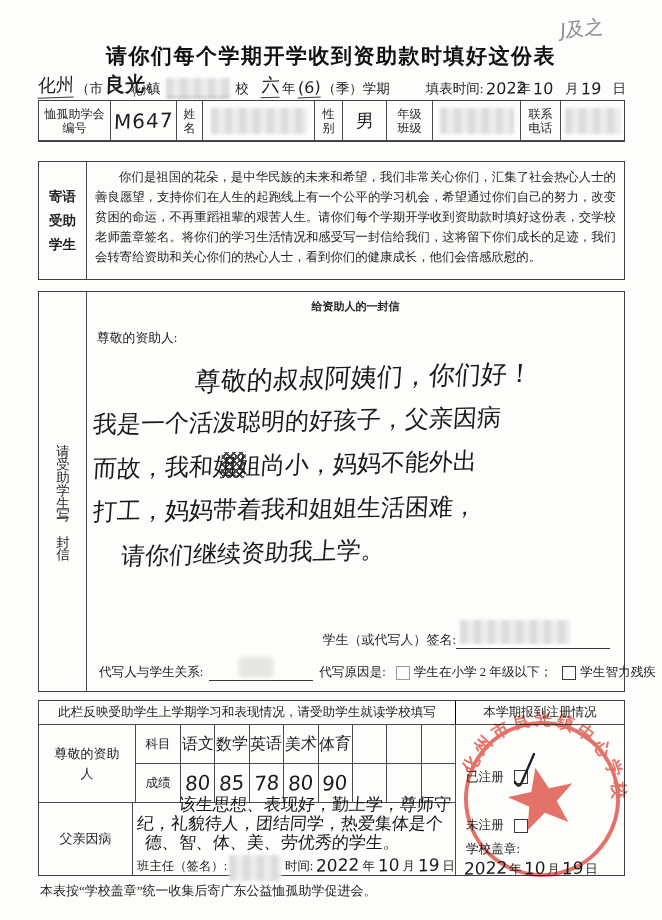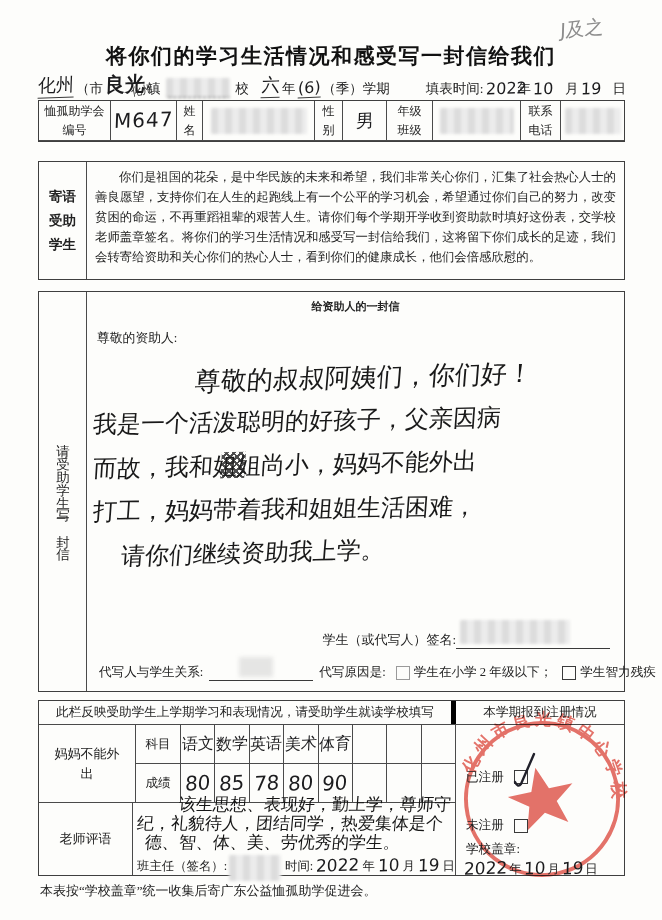--- a/index.html
+++ b/index.html
@@ -28,21 +28,21 @@
   .town-main { font-size:20px; font-weight:600; }
   .town-sub { position:absolute; left:26px; top:12px; font-size:11px; transform:rotate(-10deg); color:#2a2a2a; }
   .school-redact { width:100px; height:20px; vertical-align:bottom; margin:0 3px; border-bottom:1px dashed #555; }
   .grade-hw { font-size:18px; width:30px; }
   .class-hw { font-size:16px; width:30px; }
   .date-hw { font-size:16px; min-width:30px; }
 
   
   .id-block { position:absolute; top:100px; left:38px; width:587px; border:1.6px solid #3f3f3f; background:transparent; }
   .id-row { display:flex; height:40px; border-bottom:1px solid #4a4a4a; }
-  .id-row > div { display:flex; align-items:center; justify-content:center; font-size:12px; line-height:19px; text-align:center; }
+  .id-row > div { display:flex; align-items:center; justify-content:center; font-size:12px; line-height:14px; text-align:center; }
   .c-idlabel { width:72px; }
   .c-idval { width:66px; }
   .c-namelabel { width:26px; }
   .c-nameval { width:112px; }
   .c-sexlabel { width:28px; }
   .c-sexval { width:44px; }
   .c-classlabel { width:46px; }
   .c-classval { width:88px; }
   .c-phonelabel { width:40px; }
   .c-phoneval { flex:1; }
@@ -78,21 +78,21 @@
   .sig-underline { border-bottom:1px solid #3a3a3a; display:inline-block; }
   .relation-row { position:absolute; left:12px; bottom:10px; font-size:12.6px; display:flex; align-items:center; white-space:nowrap; }
   .relation-blank { width:104px; height:16px; border-bottom:1px solid #3a3a3a; position:relative; margin:0 6px; }
   .relation-smudge { position:absolute; left:30px; top:-8px; width:34px; height:20px; background:#c9c9c9; opacity:.45; filter:blur(2px); }
   .relation-row .cb { margin:0 4px 0 10px; }
   .relation-row .cb.faint { border-color:#9a9a9a; }
 
   
   .report { position:absolute; top:700px; left:38px; width:587px; height:176px; border:1.6px solid #3f3f3f; display:flex; flex-direction:column; }
   .report-head { display:flex; height:24px; border-bottom:1px solid #4a4a4a; font-size:12.6px; }
-  .report-head .left { width:417px; border-right:5px solid #000000; display:flex; align-items:center; justify-content:center; }
+  .report-head .left { width:417px; border-right:1px solid #000000; display:flex; align-items:center; justify-content:center; }
   .report-head .right { flex:1; display:flex; align-items:center; justify-content:center; }
   .report-body { display:flex; flex:1; }
   .report-left { width:417px; border-right:1px solid #4a4a4a; display:flex; flex-direction:column; }
   .score-rows { display:flex; height:78px; border-bottom:1px solid #4a4a4a; }
   .period-label { width:97px; border-right:1px solid #4a4a4a; display:flex; align-items:center; justify-content:center; font-size:13px; text-align:center; line-height:20px; padding:0 10px; }
   .score-grid { flex:1; display:flex; flex-direction:column; }
   .score-row { display:flex; flex:1; }
   .score-row.first { border-bottom:1px solid #4a4a4a; }
   .score-row .rowlab { width:45px; border-right:1px solid #4a4a4a; display:flex; align-items:center; justify-content:center; font-size:12.6px; }
   .score-cell { flex:1; border-right:1px solid #4a4a4a; display:flex; align-items:center; justify-content:center; overflow:visible; }
@@ -124,21 +124,21 @@
   
   .footer-note { position:absolute; top:882px; left:40px; font-size:13px; }
 </style>
 </head>
 <body>
 
 <div class="page">
 
   <div class="corner-mark">J及之</div>
 
-  <div class="title">将你们的学习生活情况和感受写一封信给我们</div>
+  <div class="title">请你们每个学期开学收到资助款时填好这份表</div>
 
   <div class="info-line">
     <span class="hw u county">化州</span>
     <span class="sp">（市</span>
     <span class="town-wrap">
       <span class="hw town-main">良光</span>
       <span class="hw town-sub">化州</span>
     </span>
     <span class="sp">镇</span>
     <span class="redact school-redact"></span>
@@ -238,21 +238,21 @@
   </div>
 
   <div class="report">
     <div class="report-head">
       <div class="left">此栏反映受助学生上学期学习和表现情况，请受助学生就读学校填写</div>
       <div class="right">本学期报到注册情况</div>
     </div>
     <div class="report-body">
       <div class="report-left">
         <div class="score-rows">
-          <div class="period-label">妈妈不能外出</div>
+          <div class="period-label">尊敬的资助人</div>
           <div class="score-grid">
             <div class="score-row first">
               <div class="rowlab">科目</div>
               <div class="score-cell">
                   <span class="hw subj-hw">语文</span>
                 </div>
               <div class="score-cell">
                   <span class="hw subj-hw">数学</span>
                 </div>
               <div class="score-cell">
@@ -297,21 +297,21 @@
               <div class="score-cell">
                   <span class="hw score-hw"></span>
                 </div>
               <div class="score-cell">
                   <span class="hw score-hw"></span>
                 </div>
             </div>
           </div>
         </div>
         <div class="teacher-row">
-          <div class="teacher-label">老师评语</div>
+          <div class="teacher-label">父亲因病</div>
           <div class="teacher-cell">
             <div class="comment-line c1">该生思想、表现好，勤上学，尊师守</div>
             <div class="comment-line c2">纪，礼貌待人，团结同学，热爱集体是个</div>
             <div class="comment-line c3">德、智、体、美、劳优秀的学生。</div>
             <div class="sig-line">
               <span>班主任（签名）:</span>
               <span class="redact ht-redact"></span>
               <span>时间:</span>
               <span class="hw time-hw">2022</span>
               <span>年</span>

